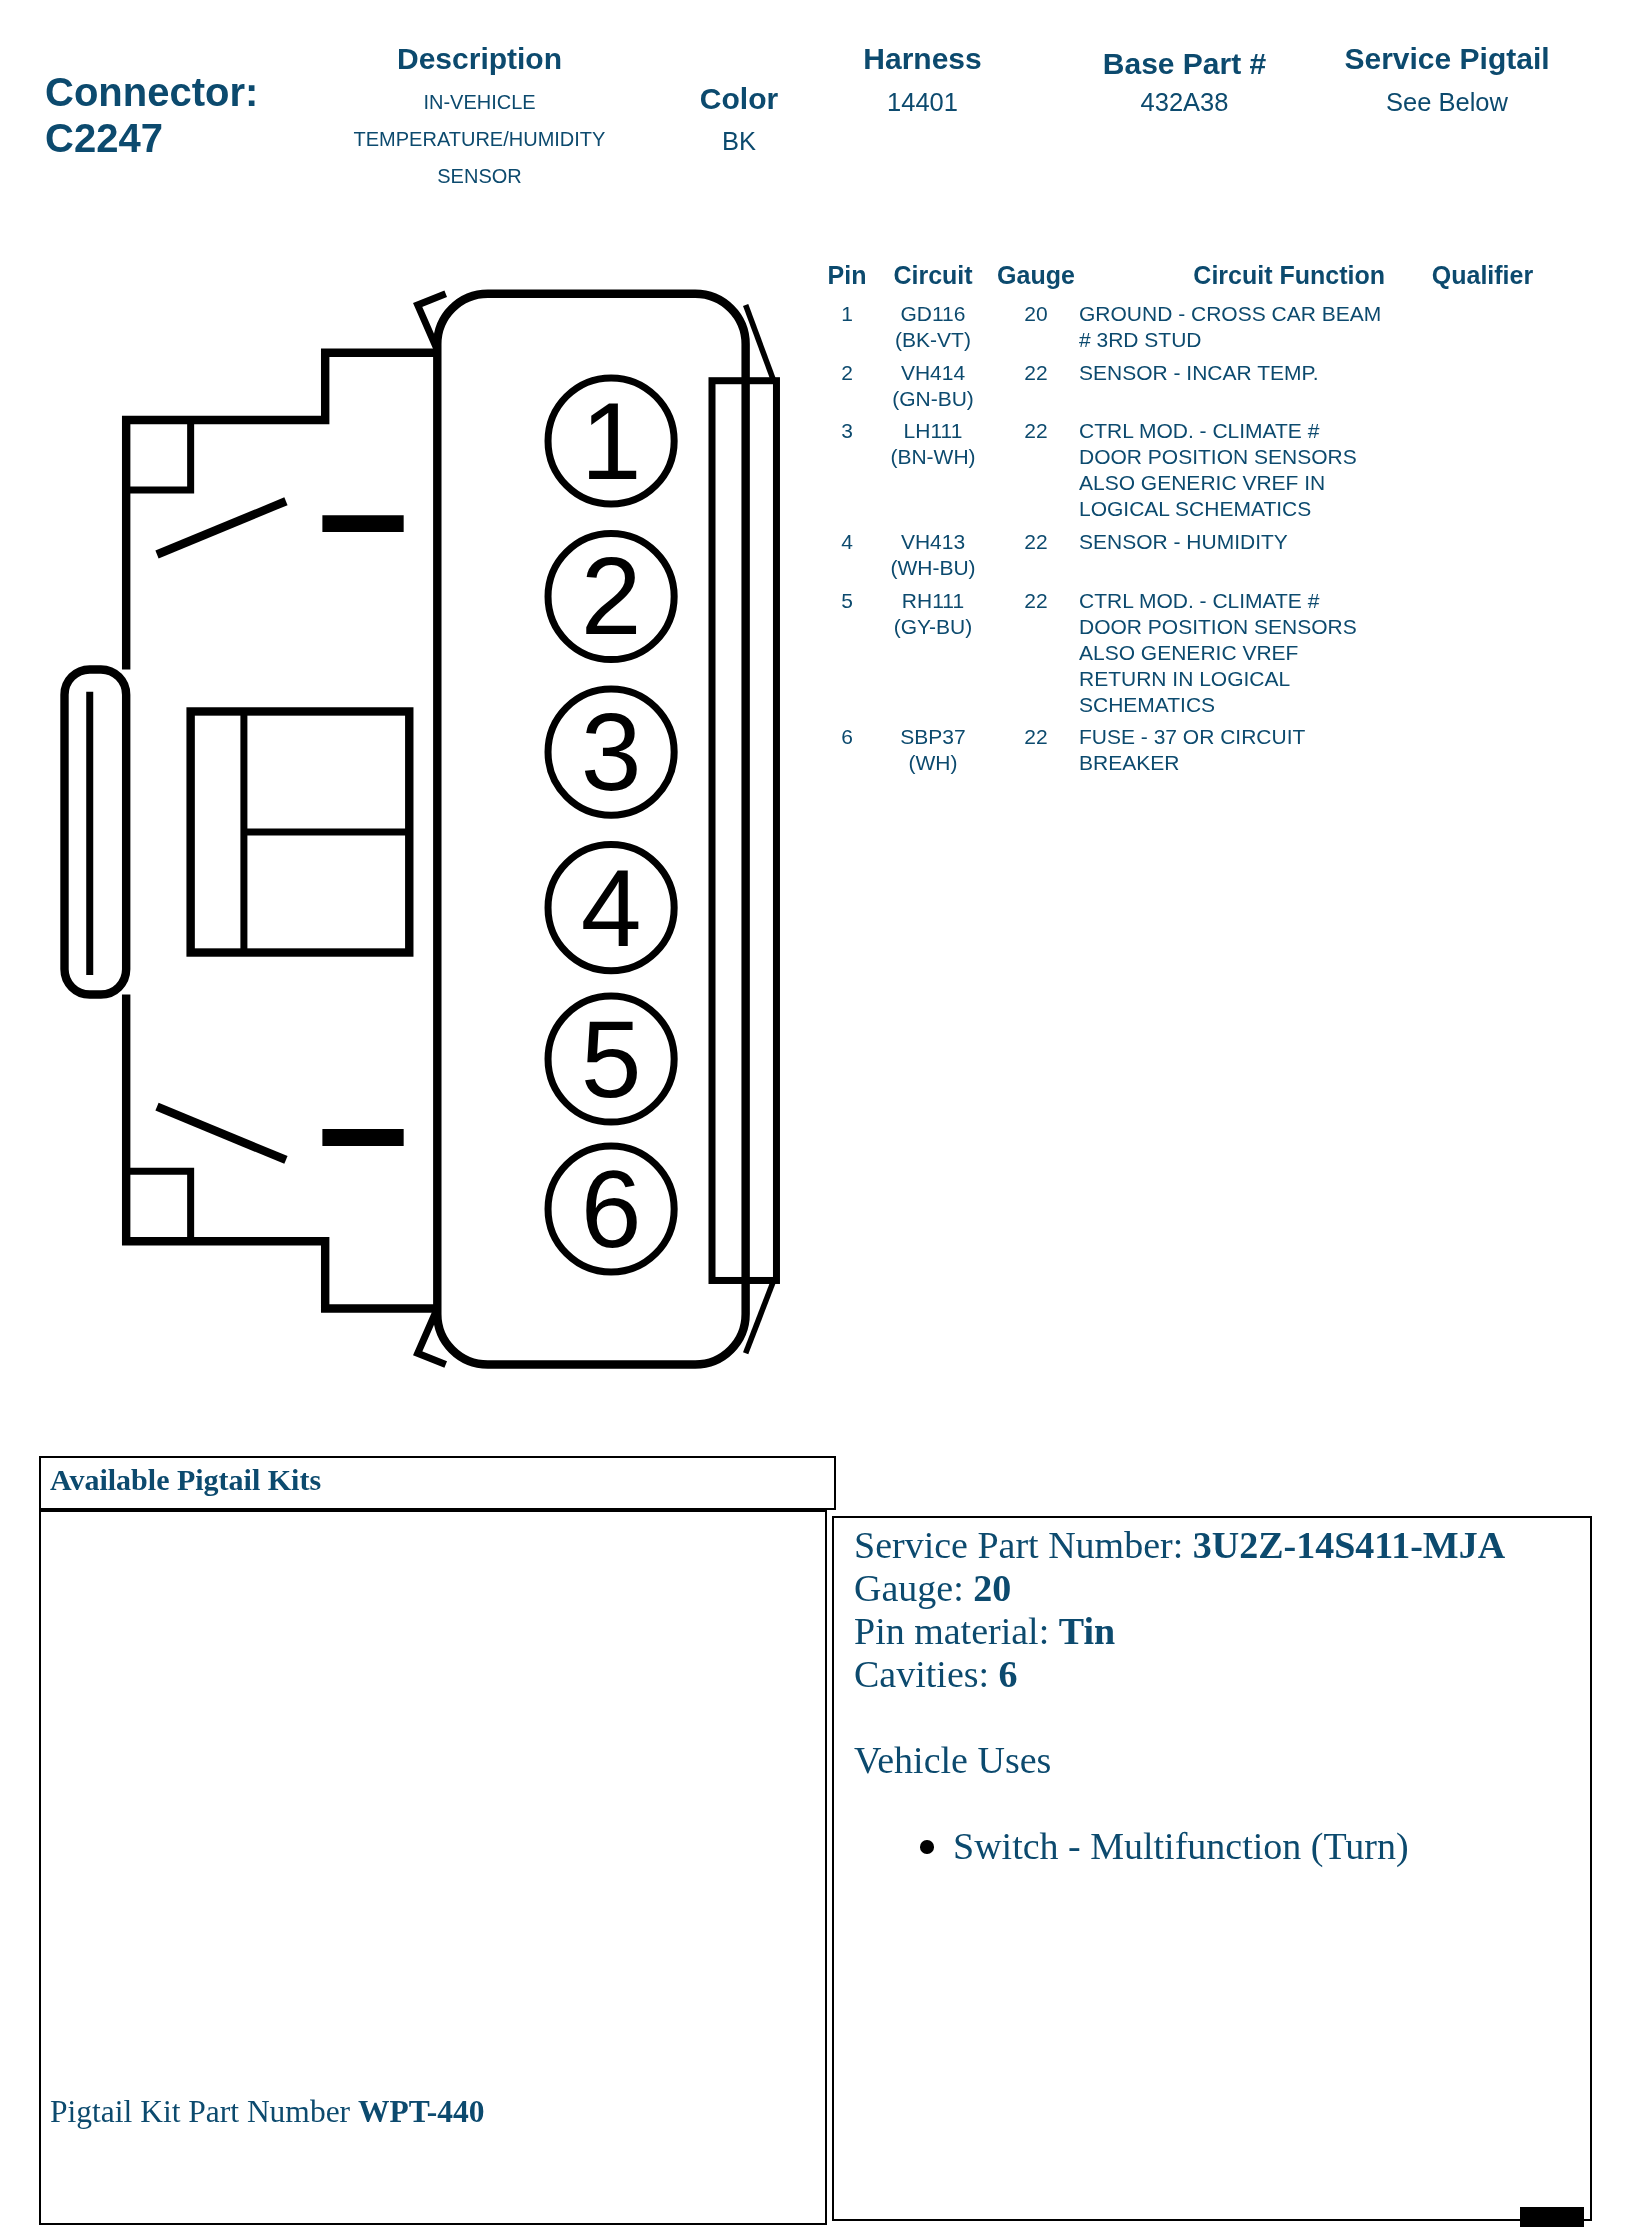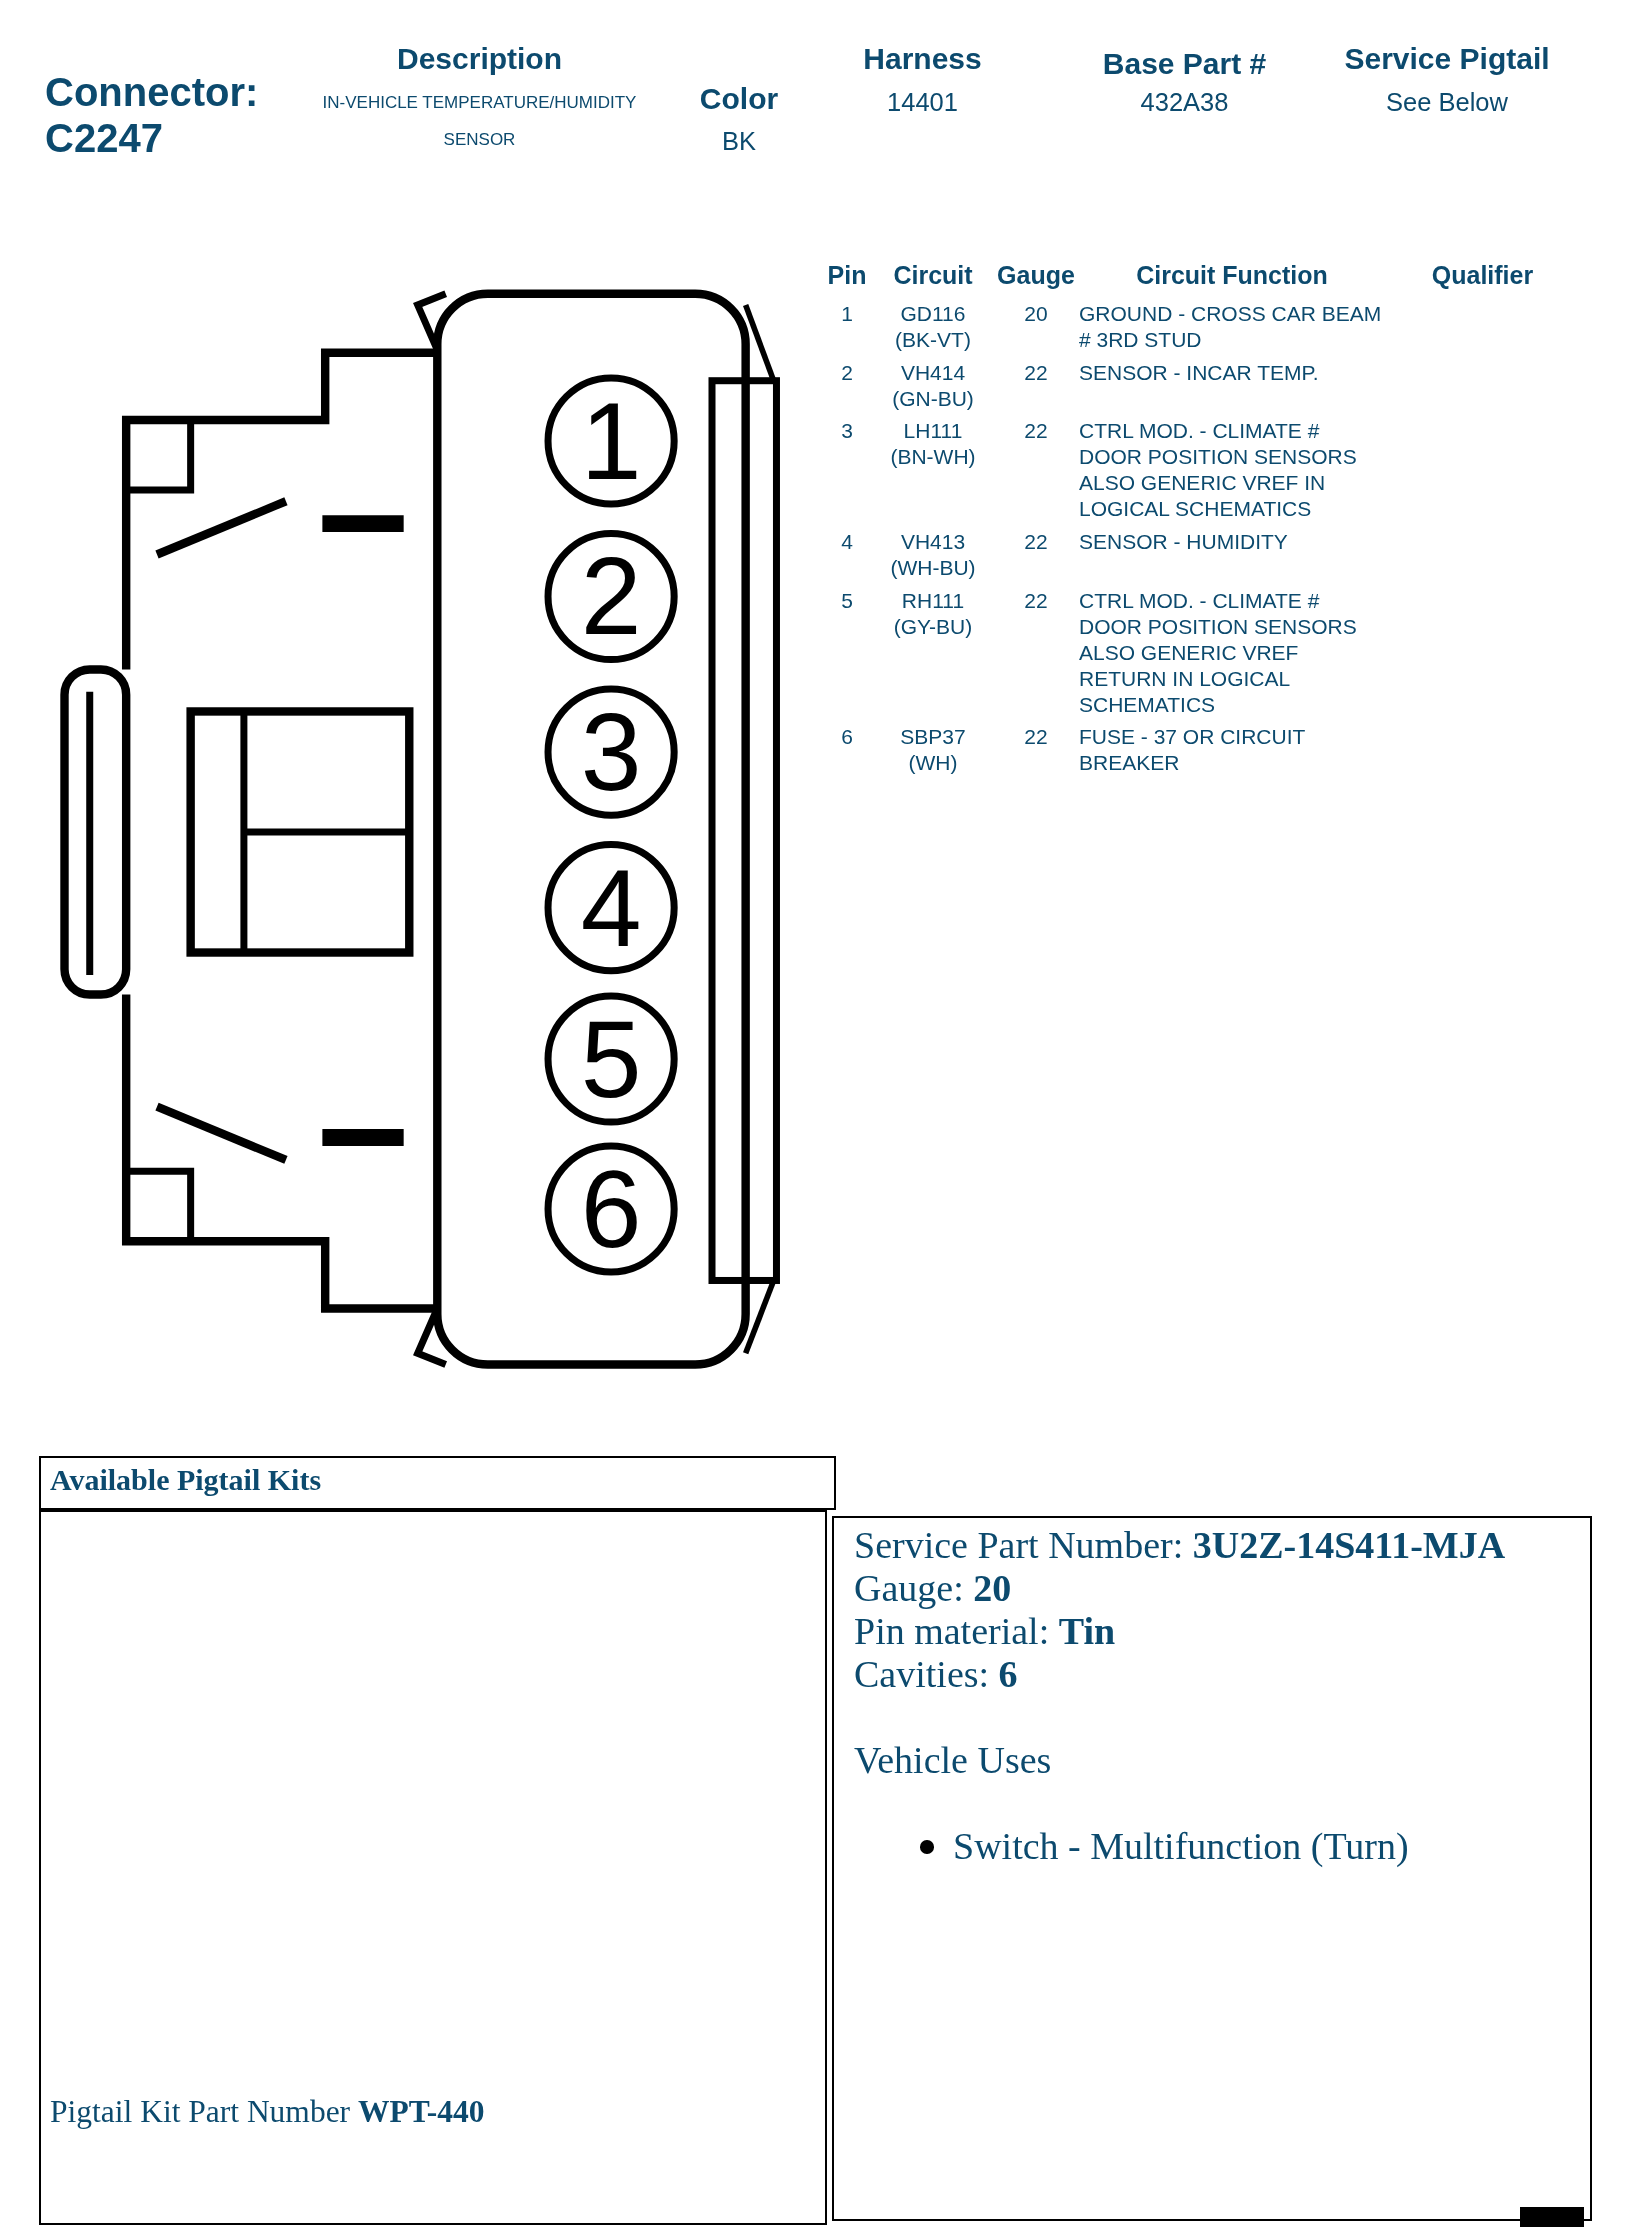--- a/index.html
+++ b/index.html
@@ -51,21 +51,21 @@
 <body>
 
 <div class="page">
 
   <div class="abs connector-id">
     <div>Connector:</div>
     <div>C2247</div>
   </div>
 
   <div class="abs hdr-col hdr-label" style="left:311px;top:42px;width:337px;">Description</div>
-  <div class="abs hdr-col hdr-value" style="left:311px;top:84px;width:337px;font-size:17px;">IN-VEHICLE TEMPERATURE/HUMIDITY SENSOR</div>
+  <div class="abs hdr-col hdr-value" style="left:311px;top:84px;width:337px;font-size:20px;">IN-VEHICLE TEMPERATURE/HUMIDITY SENSOR</div>
 
   <div class="abs hdr-col hdr-label" style="left:664px;top:82px;width:150px;">Color</div>
   <div class="abs hdr-col hdr-value" style="left:664px;top:123px;width:150px;">BK</div>
 
   <div class="abs hdr-col hdr-label" style="left:840px;top:42px;width:165px;">Harness</div>
   <div class="abs hdr-col hdr-value" style="left:840px;top:84px;width:165px;">14401</div>
 
   <div class="abs hdr-col hdr-label" style="left:1087px;top:47px;width:195px;">Base Part #</div>
   <div class="abs hdr-col hdr-value" style="left:1087px;top:84px;width:195px;">432A38</div>
 
@@ -113,21 +113,21 @@
       <text x="436" y="783">5</text>
       <text x="436" y="890">6</text>
     </g>
   </svg>
 
   <div class="abs pin-table">
     <div class="pt-header">
       <div class="col-pin">Pin</div>
       <div class="col-circuit">Circuit</div>
       <div class="col-gauge">Gauge</div>
-      <div class="col-func" style="text-align:center;">Circuit Function</div>
+      <div class="col-func" style="text-align:right;">Circuit Function</div>
       <div class="col-qual">Qualifier</div>
     </div>
 
     <div class="pt-row">
       <div class="col-pin">1</div>
       <div class="col-circuit">
         <div>GD116</div>
         <div>(BK-VT)</div>
       </div>
       <div class="col-gauge">20</div>

